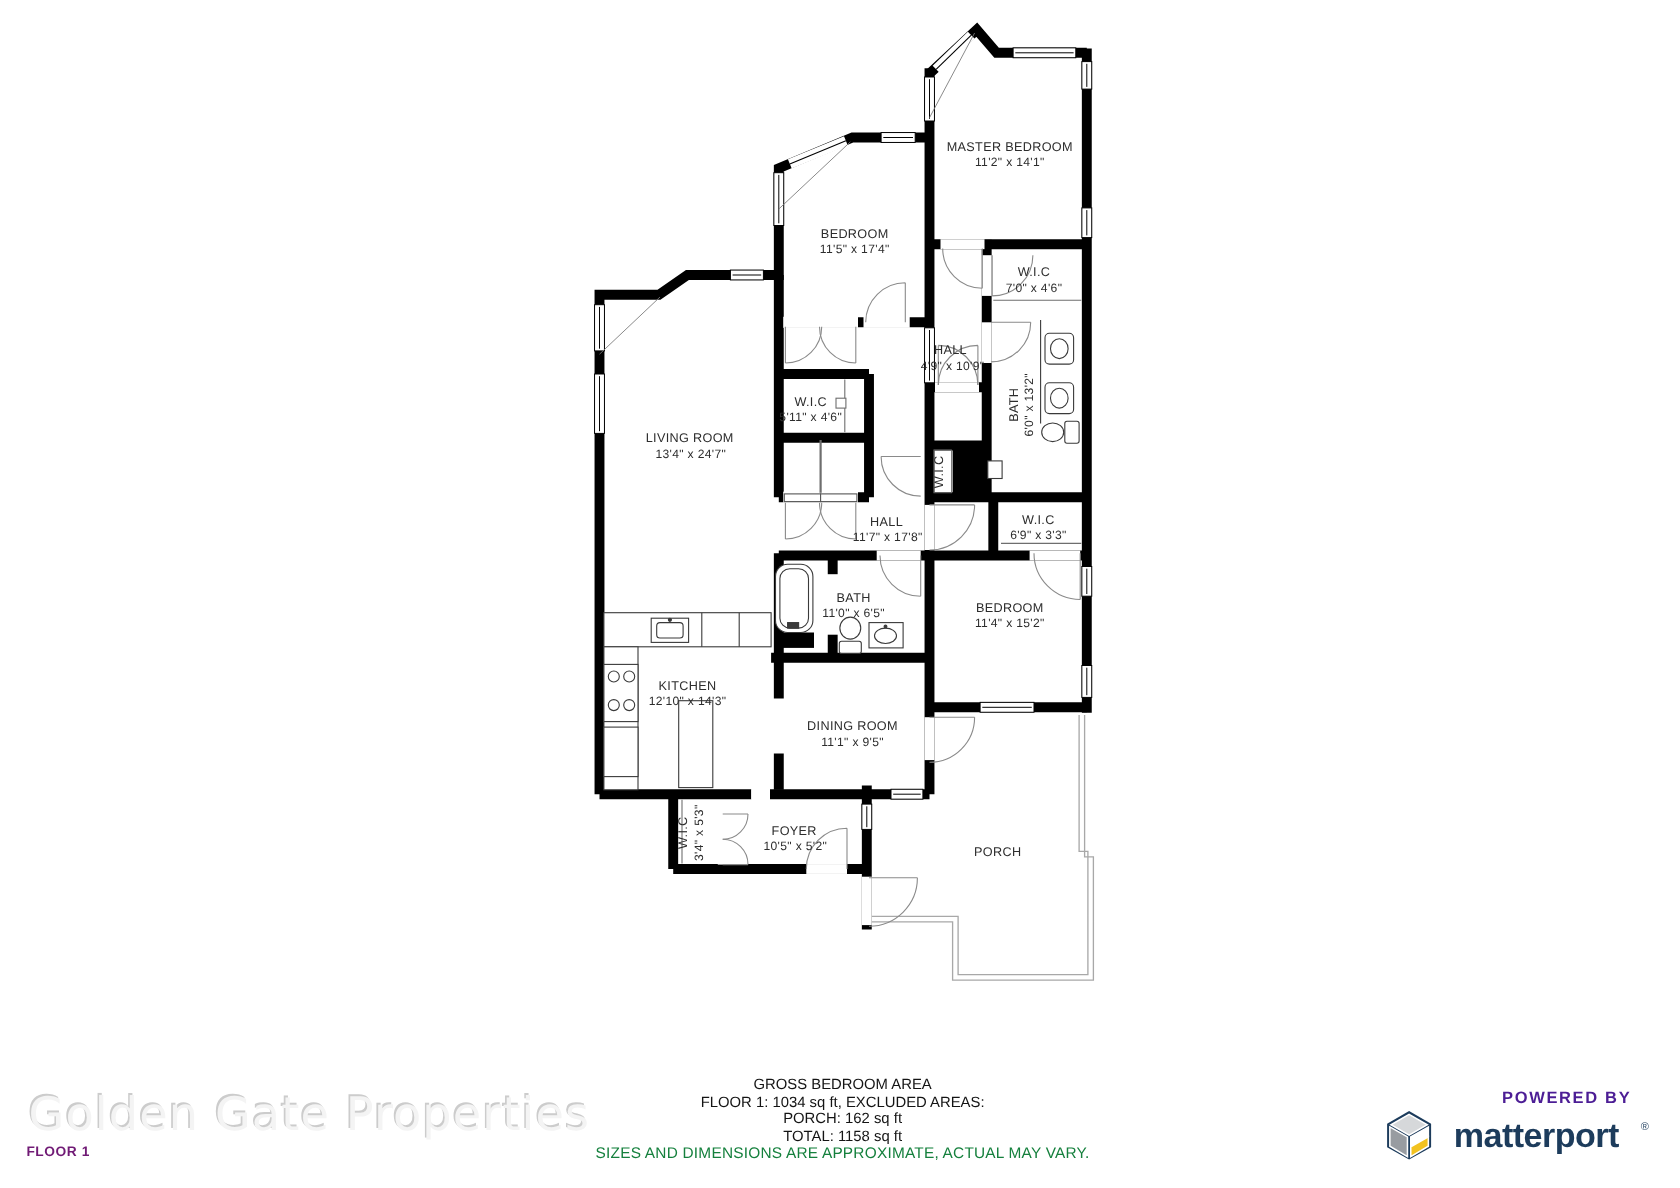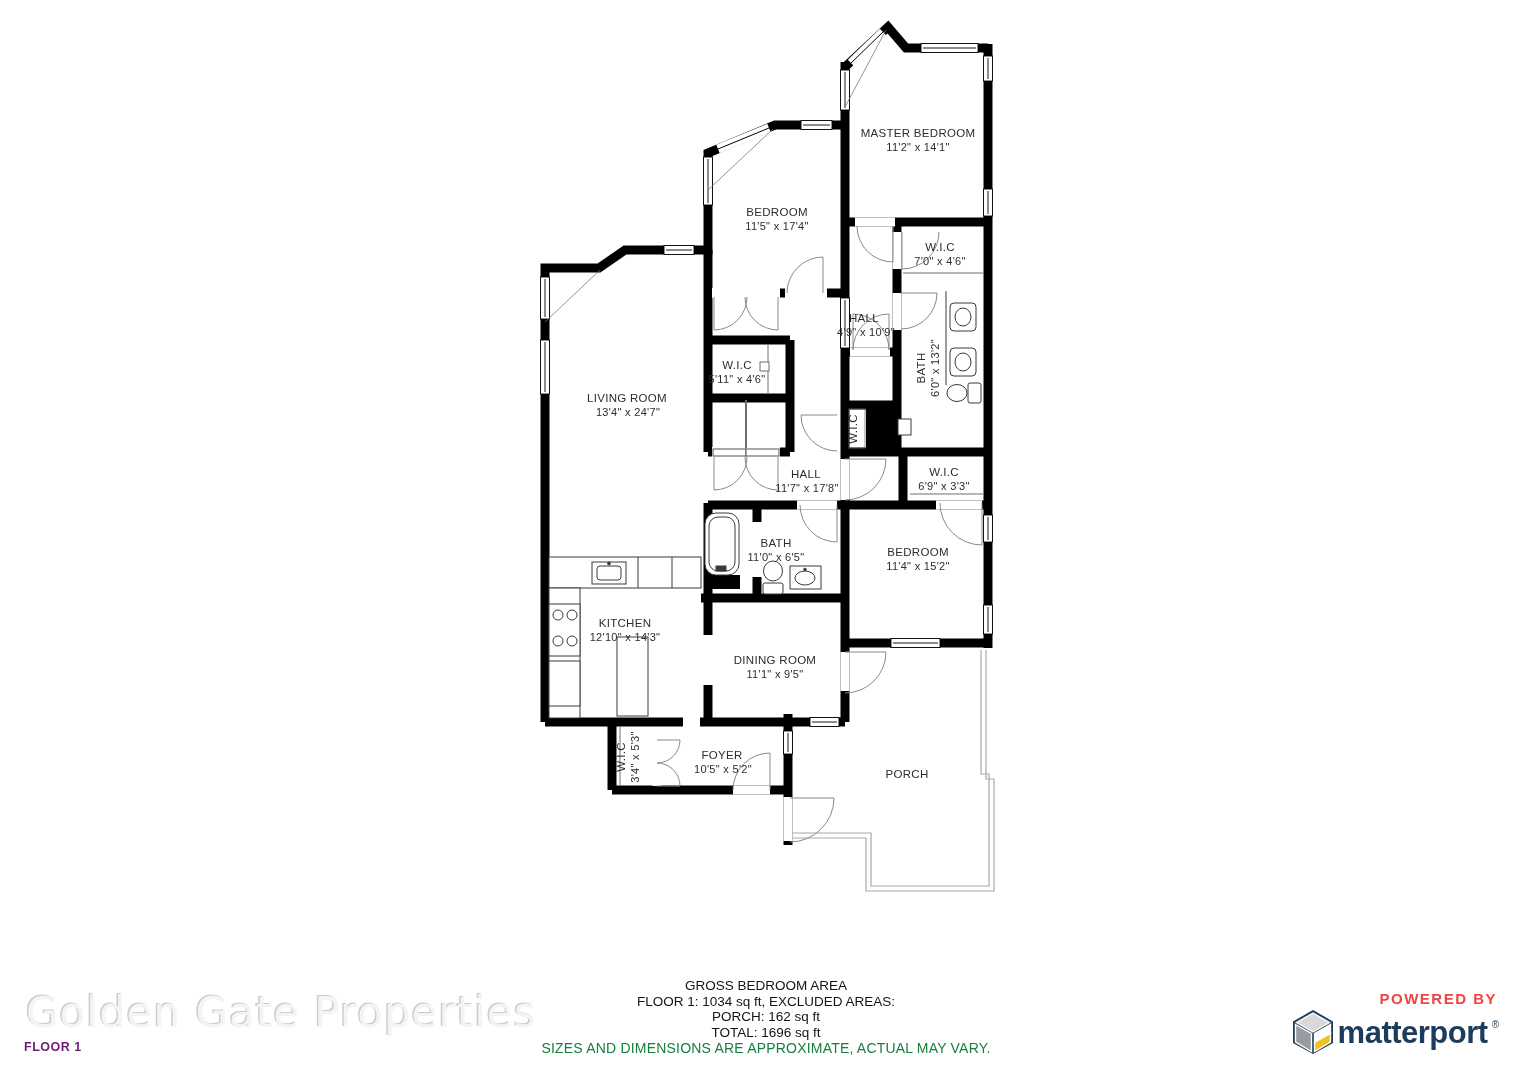--- a/index.html
+++ b/index.html
@@ -12,23 +12,23 @@
   #watermark{position:absolute;left:26px;top:988px;z-index:1;
         font-size:42px;color:#f4f4f4;letter-spacing:1px;white-space:nowrap;
         text-shadow:-1.5px -1.5px 0 #cccccc,1px 1px 0 #ffffff;
         font-family:"DejaVu Sans","Liberation Sans",sans-serif;}
   #floor-label{position:absolute;left:24px;top:1040px;z-index:0;font-size:12.5px;
         font-weight:bold;color:#701a75;letter-spacing:.5px;}
   #summary{position:absolute;left:391px;top:978px;width:750px;z-index:3;
         text-align:center;color:#141414;font-size:13.5px;line-height:15.5px;}
   #summary .disclaimer{color:#15803d;font-size:14px;margin-top:1px;letter-spacing:.2px;}
   #branding{position:absolute;right:28px;top:990px;z-index:3;text-align:right;}
-  #powered-by{font-size:15px;font-weight:bold;color:#ef4444;letter-spacing:1.5px;
-        margin-bottom:2px;margin-right:2px;}
-  #brand-row{display:flex;align-items:center;justify-content:flex-end;gap:4px;}
+  #powered-by{font-size:15px;font-weight:bold;color:#4c1d95;letter-spacing:1.5px;
+        margin-bottom:2px;margin-right:16px;}
+  #brand-row{display:flex;align-items:center;justify-content:flex-end;gap:20px;}
   #brand-name{font-size:31px;font-weight:bold;color:#1d3c5c;letter-spacing:-0.5px;line-height:1;}
   #brand-reg{font-size:10px;color:#1d3c5c;vertical-align:top;line-height:1;margin-top:-14px;}
 </style>
 </head>
 <body>
 
 <div id="stage">
 
   <div id="watermark">Golden Gate Properties</div>
   <div id="floor-label">FLOOR 1</div>
@@ -289,21 +289,21 @@
       <g>
         <text class="room-name" x="907" y="778">PORCH</text>
       </g>
     </g>
   </svg>
 
   <div id="summary">
     <div>GROSS BEDROOM AREA</div>
     <div>FLOOR 1: 1034 sq ft, EXCLUDED AREAS:</div>
     <div>PORCH: 162 sq ft</div>
-    <div>TOTAL: 1696 sq ft</div>
+    <div>TOTAL: 1158 sq ft</div>
     <div class="disclaimer">SIZES AND DIMENSIONS ARE APPROXIMATE, ACTUAL MAY VARY.</div>
   </div>
 
   <div id="branding">
     <div id="powered-by">POWERED BY</div>
     <div id="brand-row">
       <svg width="42" height="46" viewBox="0 0 42 46">
         <polygon points="21,1 41,12.5 41,34 21,45 1,34 1,12.5" fill="#1d3c5c"></polygon>
         <polygon points="21,4 37.5,13.5 21,23 4.5,13.5" fill="#d6d8da" stroke="#fff" stroke-width="1.4"></polygon>
         <polygon points="3.5,15.5 19.5,24.5 19.5,42.5 3.5,33" fill="#989ca1" stroke="#fff" stroke-width="1.4"></polygon>

